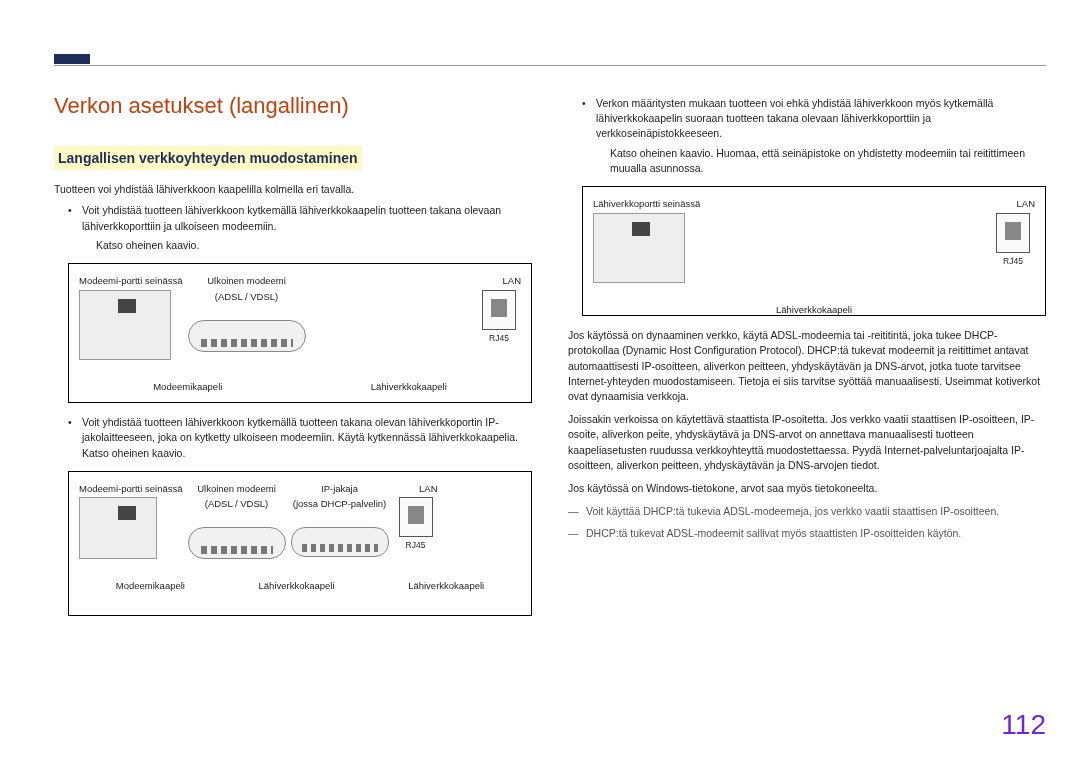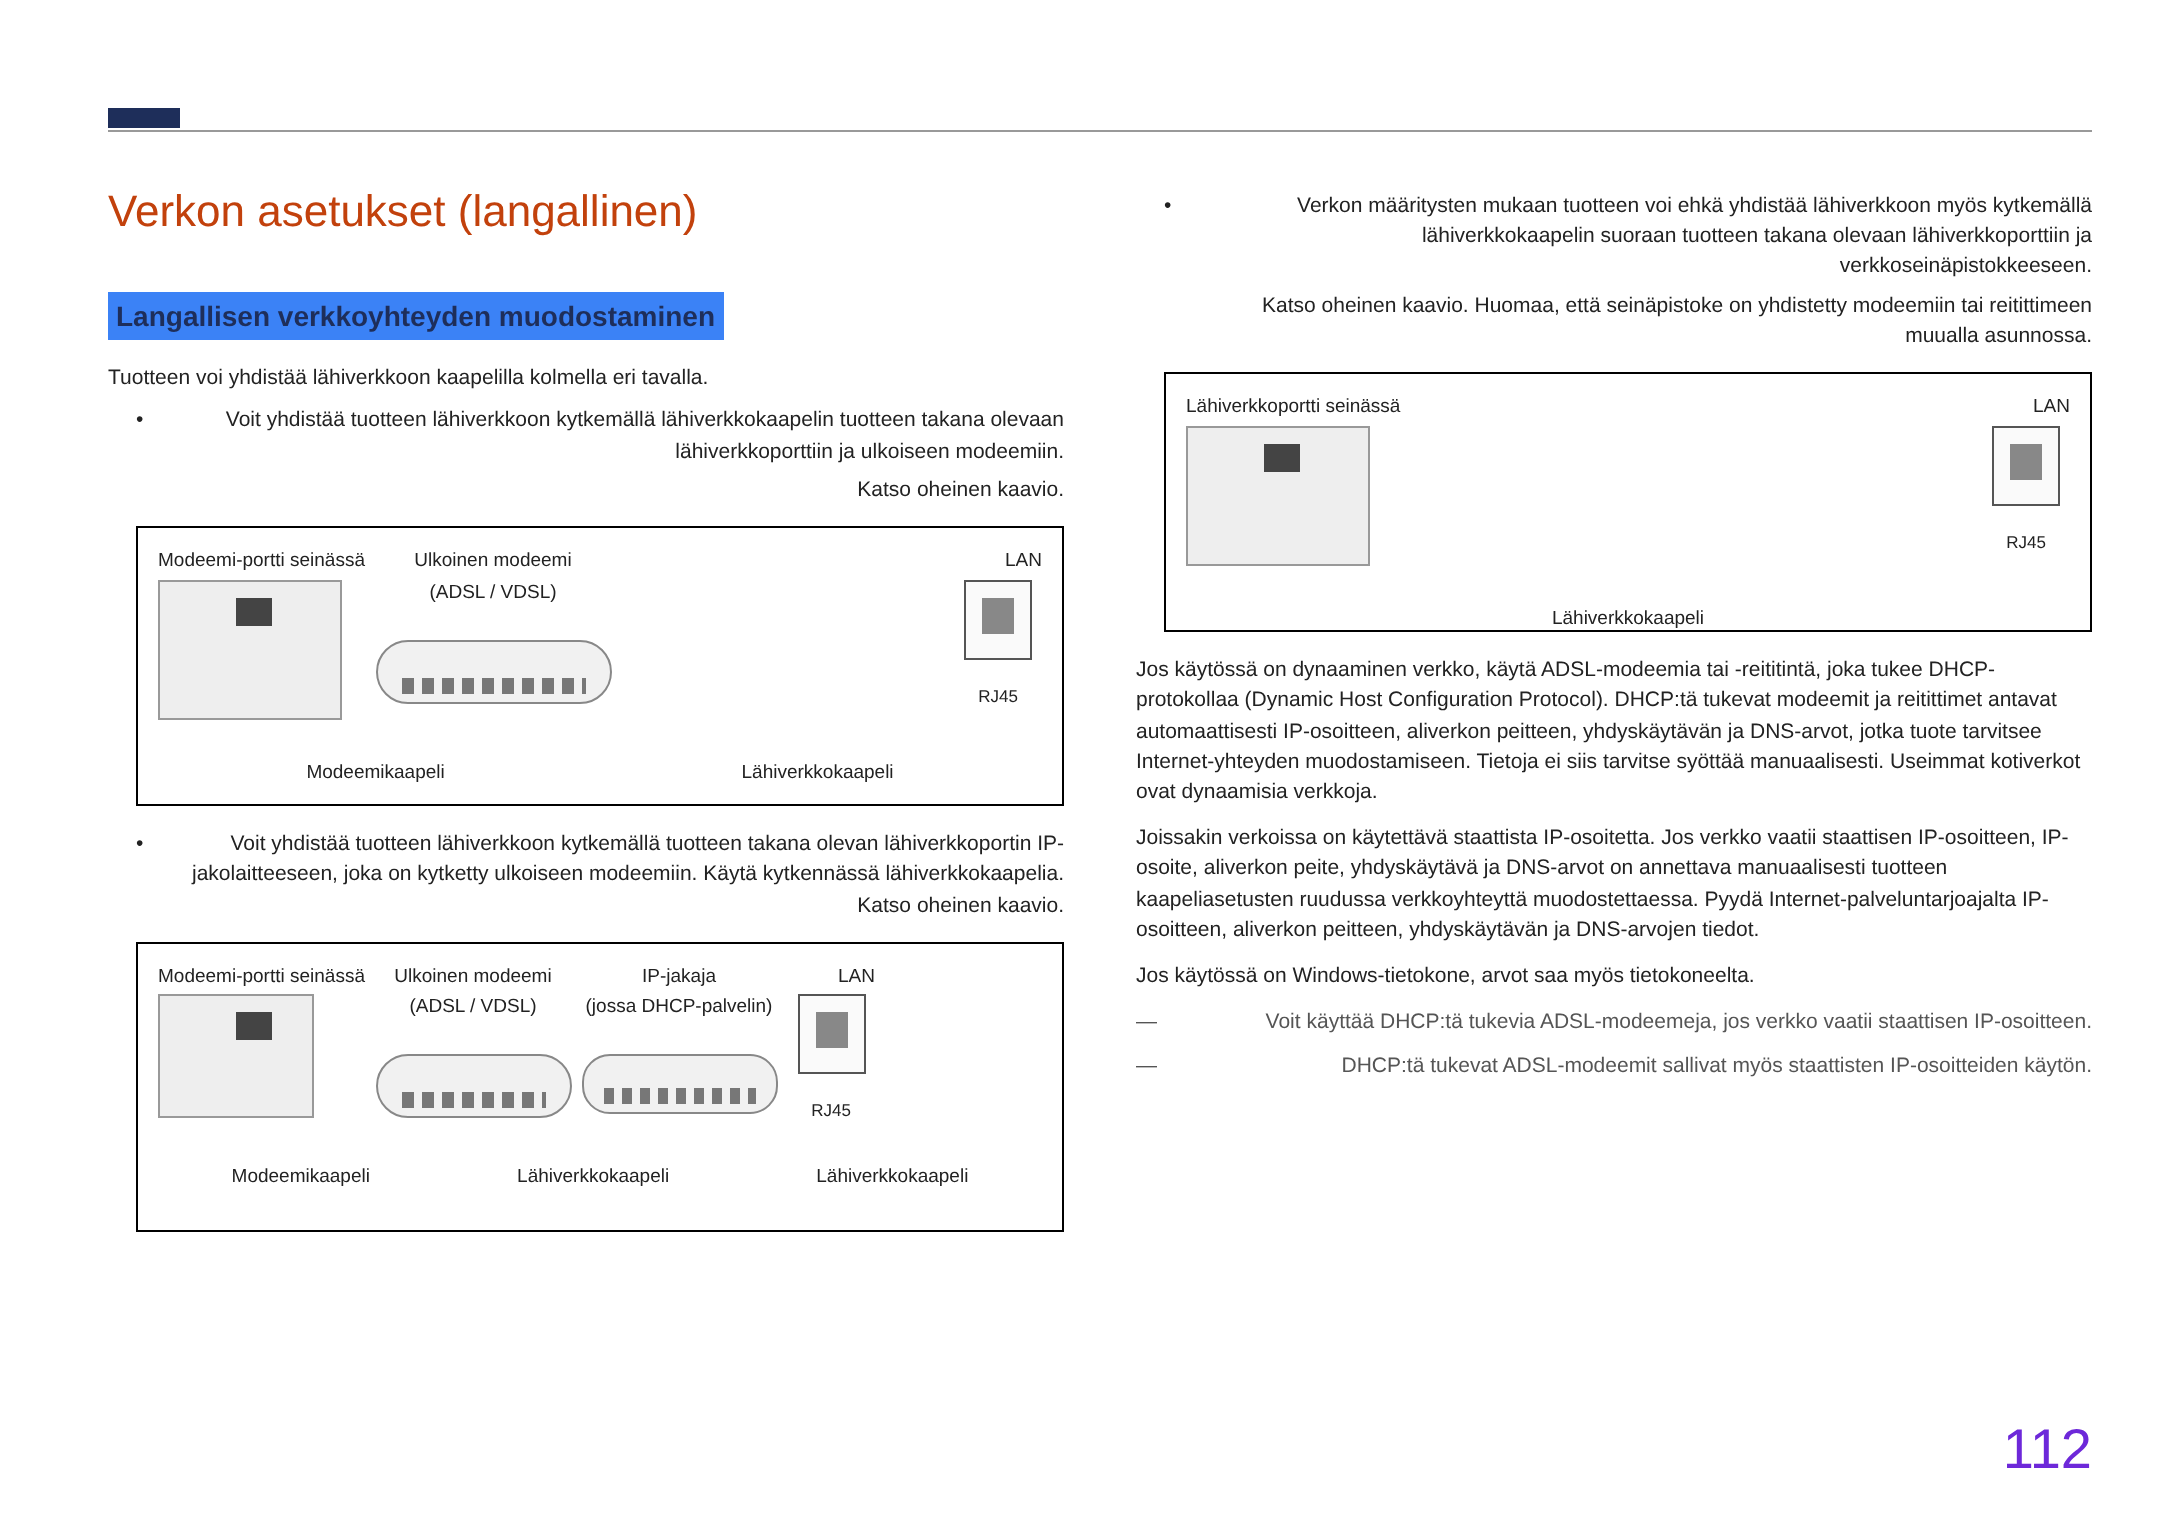--- a/index.html
+++ b/index.html
@@ -44,27 +44,27 @@
   h1 {
     font-size: 22px;
     font-weight: 400;
     color: #c2410c;
     margin-bottom: 24px;
   }
   h2 {
     font-size: 14px;
     font-weight: 600;
     color: #1e2e5a;
-    background: #3b82f6;
+    background: #fef9c3;
     display: inline-block;
     padding: 2px 4px;
     margin-bottom: 12px;
   }
   .col p { margin-bottom: 6px; }
-  ul { list-style: none; margin: 6px 0 10px 14px; text-align: right; }
+  ul { list-style: none; margin: 6px 0 10px 14px; }
   ul li { position: relative; padding-left: 14px; margin-bottom: 6px; }
   ul li::before {
     content: "•"; position: absolute; left: 0; top: 0;
   }
   .sub { margin-left: 14px; margin-top: 4px; }
   .diagram {
     border: 1px solid #000;
     margin: 8px 0 12px 14px;
     padding: 10px 10px 10px 10px;
     position: relative;
@@ -104,21 +104,21 @@
   }
   .rj45port {
     width: 34px; height: 40px; border: 1px solid #555; background: #fafafa;
     margin: 2px auto 0; position: relative;
   }
   .rj45port::after {
     content: ""; position: absolute; left: 8px; right: 8px; top: 8px; bottom: 12px;
     background: #888;
   }
   .lanlabel { font-size: 9.5px; text-align: right; margin-bottom: 2px; }
-  .rjlabel { font-size: 8.5px; text-align: center; margin-top: 12px; }
+  .rjlabel { font-size: 8.5px; text-align: center; margin-top: 2px; }
   .cable-row {
     display: flex; justify-content: space-around; font-size: 9.5px;
     margin-top: 20px;
     align-items: flex-end;
   }
   .dashes { list-style: none; margin: 8px 0 0 0; }
   .dashes li { position: relative; padding-left: 18px; margin-bottom: 6px; font-size: 10.5px; color: #555; }
   .dashes li::before { content: "―"; position: absolute; left: 0; top: 0; color: #555; }
   .page-num {
     position: absolute;

